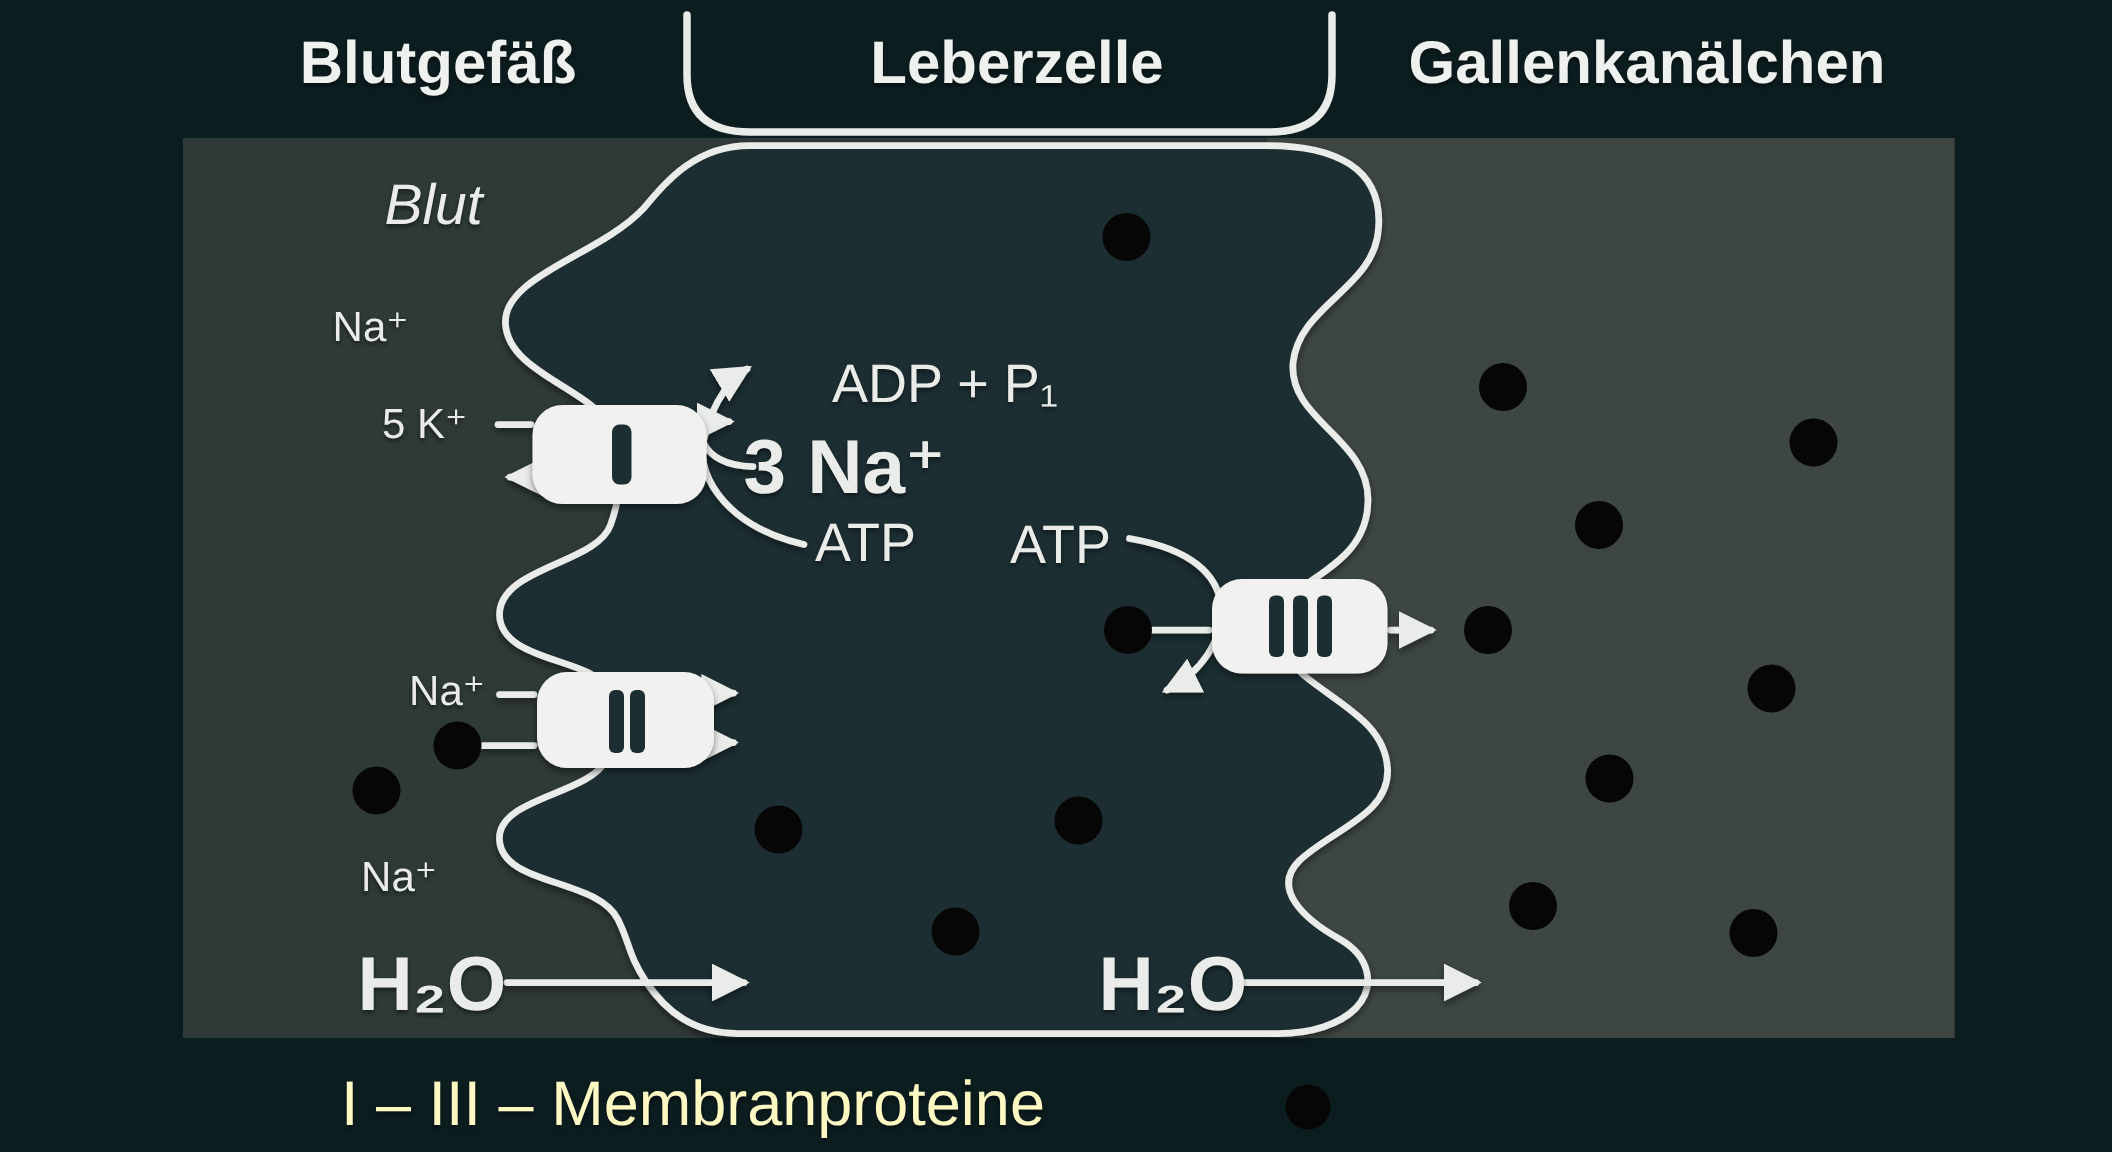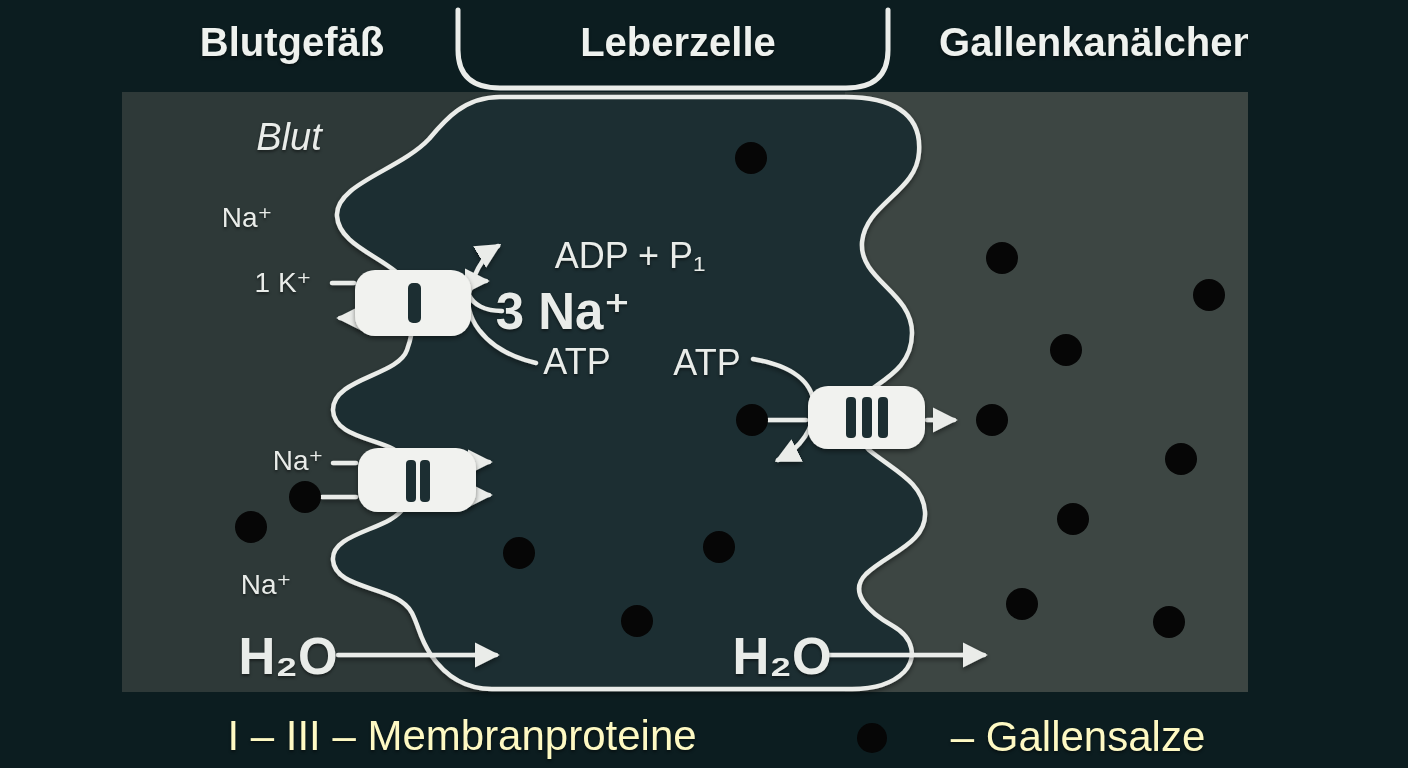--- a/index.html
+++ b/index.html
@@ -1,18 +1,18 @@
 <!DOCTYPE html>
 <html style="--page_bg: #0c1d20; --blood_region: #2e3938; --cell_interior: #1e2f31; --bile_region: #3d4643; --line: #eaece9; --protein_fill: #f1f2ef; --salt: #060606; --text: #e9ece9;"><head>
 <meta charset="utf-8">
 <style>
   html,body{margin:0;padding:0;}
   body{background:var(--page_bg,#0c1d20);}
   .stage{
-    position:relative;width:1248px;height:768px;overflow:hidden;
+    position:relative;width:1408px;height:768px;overflow:hidden;
     background:var(--page_bg,#0c1d20);
     font-family:"Liberation Sans","DejaVu Sans",sans-serif;
     color:var(--text,#e9ece9);
   }
   svg.layer{position:absolute;left:0;top:0;}
   .lbl{position:absolute;transform:translate(-50%,-50%);white-space:nowrap;
        text-shadow:0 2px 3px rgba(0,0,0,.45);line-height:1;}
   .hdr{font-size:40px;font-weight:700;color:#eef1ee;}
   .region-lbl{font-size:38px;font-style:italic;font-weight:500;}
   .ion{font-size:28px;font-weight:400;}
@@ -130,26 +130,25 @@
     <circle class="salt-dot" cx="872" cy="738" r="15"></circle>
   </svg>
 
   <div class="lbl hdr" style="left:292px;top:42px">Blutgefäß</div>
   <div class="lbl hdr" style="left:678px;top:42px">Leberzelle</div>
   <div class="lbl hdr" style="left:1098px;top:42px">Gallenkanälchen</div>
 
   <div class="lbl region-lbl" style="left:289px;top:137px">Blut</div>
 
   <div class="lbl ion" style="left:247px;top:218px">Na⁺</div>
-  <div class="lbl ion" style="left:283px;top:283px">1 K⁺</div>
+  <div class="lbl ion" style="left:283px;top:283px">5 K⁺</div>
   <div class="lbl nucleotide" style="left:630px;top:256px">ADP + P₁</div>
   <div class="lbl ion-big" style="left:563px;top:311px">3 Na⁺</div>
   <div class="lbl nucleotide" style="left:577px;top:362px">ATP</div>
   <div class="lbl nucleotide" style="left:707px;top:363px">ATP</div>
   <div class="lbl ion" style="left:298px;top:461px">Na⁺</div>
   <div class="lbl ion" style="left:266px;top:585px">Na⁺</div>
   <div class="lbl ion-big" style="left:288px;top:656px">H₂O</div>
   <div class="lbl ion-big" style="left:782px;top:656px">H₂O</div>
 
   <div class="lbl legend-txt" style="left:462px;top:736px">I – III – Membranproteine</div>
-  <div class="lbl legend-txt" style="left:1078px;top:737px">– Gallensalze</div>
 
 </div>
 
 </body></html>

